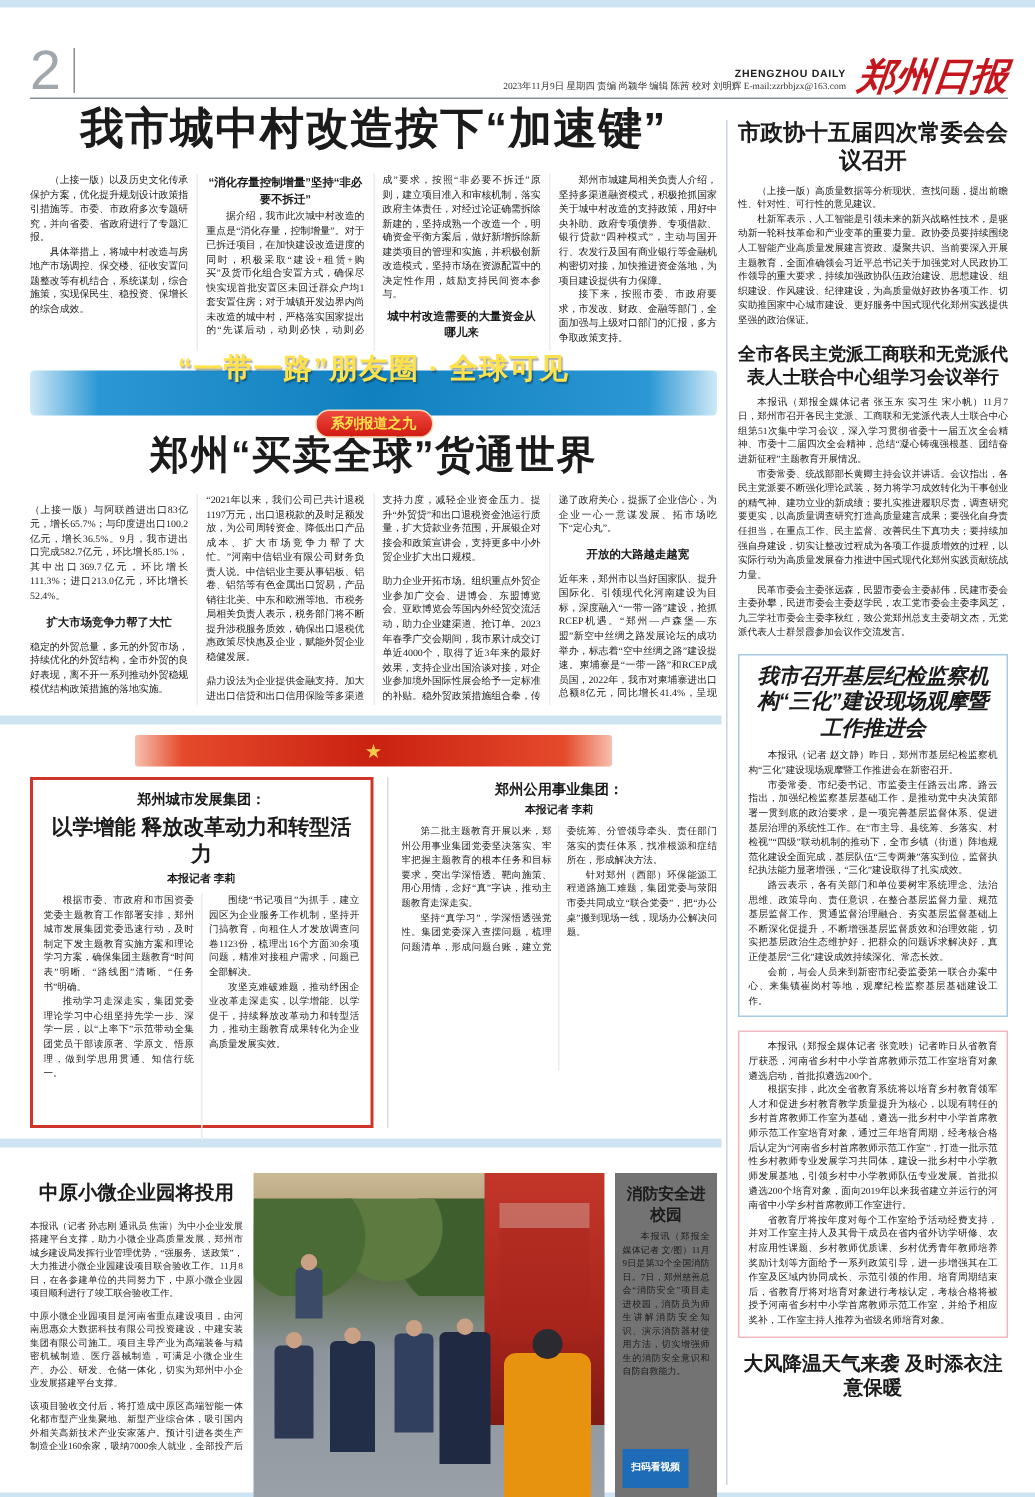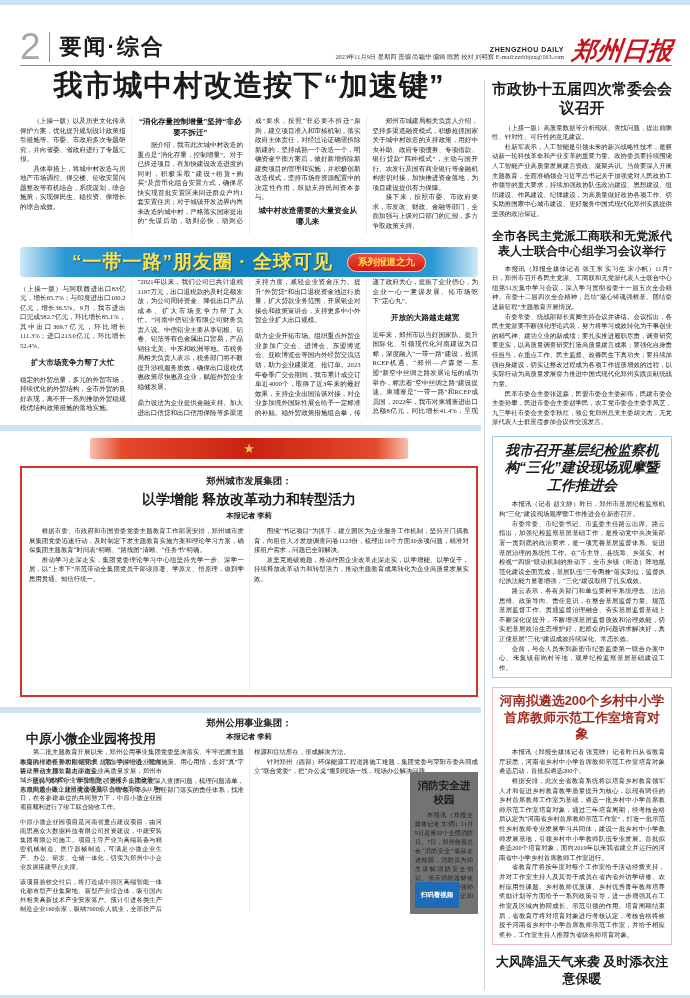--- a/index.html
+++ b/index.html
@@ -27,50 +27,50 @@
   .main-h1 { font-family:"Liberation Sans",sans-serif; font-weight:bold; text-align:center;
              font-size:29px; letter-spacing:1px; margin:2px 0 10px; }
   .cols4 { column-count:4; column-gap:12px; column-rule:1px solid #ececec;
            font-size:6.6px; line-height:1.45; text-align:justify; height:118px; overflow:hidden; }
   .cols4 p, .cols2 p, .body p { margin:0; text-indent:2em; }
   .subhead { font-family:"Liberation Sans",sans-serif; font-weight:bold; font-size:7.6px;
              text-indent:0 !important; text-align:center; margin:3px 0 2px !important; }
 
   .belt-banner { margin-top:13px; height:30px; border-radius:3px; position:relative;
         background:linear-gradient(90deg,#cfe9f7 0%,#2b97d4 10%,#1180be 50%,#2b97d4 90%,#cfe9f7 100%);
-        display:flex; align-items:center; justify-content:center; gap:14px; }
+        display:flex; align-items:center; justify-content:center; gap:14px;flex-direction:column; }
   .belt-title { font-family:"Liberation Sans",sans-serif; font-weight:bold; font-size:19px;
         color:#ffe24a; text-shadow:1px 1px 1px rgba(0,0,0,.35); letter-spacing:1px; }
   .belt-badge { background:linear-gradient(180deg,#ef4a40,#d11a12); color:#ffe24a; border:1px solid #f7d9b0;
         font-family:"Liberation Sans",sans-serif; font-weight:bold; font-size:9.5px;
         padding:2px 10px; border-radius:10px; }
   .belt-h1 { font-family:"Liberation Sans",sans-serif; font-weight:bold; text-align:center;
              font-size:26px; letter-spacing:1px; margin:9px 0 8px; }
   .cols4b { column-count:4; column-gap:12px; column-rule:1px solid #ececec;
             font-size:6.6px; line-height:1.45; text-align:justify; height:141px; overflow:hidden; }
 
   .band { height:6px; background:#cfe4f2; margin:7px 0 7px -20px; width:481px; }
 
   .theme-banner { width:318px; height:21px; margin:0 auto 7px;
         background:linear-gradient(90deg,#f7c0ae 0%,#e54a2c 10%,#ca2110 50%,#e54a2c 90%,#f7c0ae 100%);
         display:flex; align-items:center; justify-content:center; gap:7px; border-radius:2px; }
   .theme-banner span.txt { font-family:"Liberation Sans",sans-serif; font-weight:bold; font-size:13px; color:#fff; letter-spacing:1px; }
   .emblem { color:#f6c94e; font-size:13px; line-height:1; }
 
-  .features { display:flex; gap:9px; height:234px;flex-direction:column; }
+  .features { display:flex; gap:9px; height:234px; }
   .feat { flex:1; min-width:0; }
   .feat.boxed { border:2px solid #d0352b; padding:5px 7px; }
   .feat-sep { width:1px; background:#d8dde2; }
   .kicker { font-family:"Liberation Sans",sans-serif; font-weight:bold; font-size:9.5px; text-align:center; margin:2px 0; }
   .feat-h { font-family:"Liberation Sans",sans-serif; font-weight:bold; font-size:14px; text-align:center; margin:3px 0 2px; }
   .byline { font-size:7.3px; text-align:center; margin-bottom:5px; font-weight:bold; }
   .cols2 { column-count:2; column-gap:10px; column-rule:1px solid #ececec;
            font-size:6.4px; line-height:1.5; text-align:justify; height:164px; overflow:hidden; }
 
-  .bottom-row { display:flex; gap:7px; margin-top:29px; height:172px;align-items:flex-end; }
+  .bottom-row { display:flex; gap:7px; margin-top:17px; height:216px; }
   .bot-left { width:142px; }
   .bot-h { font-family:"Liberation Sans",sans-serif; font-weight:bold; font-size:13px; text-align:center; margin:4px 0 4px; }
   .bot-body { font-size:6.2px; line-height:1.45; text-align:justify; height:162px; overflow:hidden; }
 
   
   .photo { width:234px; position:relative; overflow:hidden; background:
       linear-gradient(180deg,#c9b894 0%,#b7a57e 12%,#6d7f57 18%,#55683f 30%,#8d949b 55%,#9aa0a8 100%); }
   .photo .trees { position:absolute; top:8%; left:0; width:70%; height:30%;
       background:radial-gradient(circle at 20% 40%,#4a6b35 0 30%,transparent 31%),
                  radial-gradient(circle at 55% 30%,#5d7b40 0 35%,transparent 36%),
@@ -115,21 +115,20 @@
 </head>
 <body>
 
 <div class="page">
   <div class="edge-top"></div>
   <div class="edge-bottom"></div>
 
   <div class="hdr">
     <div class="pageno">2</div>
     <div class="hdr-vrule"></div>
-    <div class="section-title">要闻·综合</div>
     <div class="hdr-right">
       <div class="hdr-meta">
         <div class="brand-en">ZHENGZHOU DAILY</div>
         <div class="dateline">2023年11月9日 星期四 责编 尚颖华 编辑 陈茜 校对 刘明辉 E-mail:zzrbbjzx@163.com</div>
       </div>
       <div class="brand-cn">郑州日报</div>
     </div>
   </div>
 
   <div class="vrule-rail"></div>
@@ -148,20 +147,21 @@
         <p>接下来，按照市委、市政府要求，市发改、财政、金融等部门，全面加强与上级对口部门的汇报，多方争取政策支持。</p>
 
       </div>
     </div>
 
     <div>
       <div class="belt-banner">
         <span class="belt-title">“一带一路”朋友圈 · 全球可见</span>
         <span class="belt-badge">系列报道之九</span>
       </div>
+      <h1 class="belt-h1">郑州“买卖全球”货通世界</h1>
       <div class="cols4b">
         <p>（上接一版）与阿联酋进出口83亿元，增长65.7%；与印度进出口100.2亿元，增长36.5%。9月，我市进出口完成582.7亿元，环比增长85.1%，其中出口369.7亿元，环比增长111.3%；进口213.0亿元，环比增长52.4%。</p>
         <p class="subhead">扩大市场竞争力帮了大忙</p>
         <p>稳定的外贸总量，多元的外贸市场，持续优化的外贸结构，全市外贸的良好表现，离不开一系列推动外贸稳规模优结构政策措施的落地实施。</p>
         <p>“2021年以来，我们公司已共计退税1197万元，出口退税款的及时足额发放，为公司周转资金、降低出口产品成本、扩大市场竞争力帮了大忙。”河南中信铝业有限公司财务负责人说。中信铝业主要从事铝板、铝卷、铝箔等有色金属出口贸易，产品销往北美、中东和欧洲等地。市税务局相关负责人表示，税务部门将不断提升涉税服务质效，确保出口退税优惠政策尽快惠及企业，赋能外贸企业稳健发展。</p>
         <p>鼎力设法为企业提供金融支持。加大进出口信贷和出口信用保险等多渠道支持力度，减轻企业资金压力。提升“外贸贷”和出口退税资金池运行质量，扩大贷款业务范围，开展银企对接会和政策宣讲会，支持更多中小外贸企业扩大出口规模。</p>
         <p>助力企业开拓市场。组织重点外贸企业参加广交会、进博会、东盟博览会、亚欧博览会等国内外经贸交流活动，助力企业建渠道、抢订单。2023年春季广交会期间，我市累计成交订单近4000个，取得了近3年来的最好效果，支持企业出国洽谈对接，对企业参加境外国际性展会给予一定标准的补贴。稳外贸政策措施组合拳，传递了政府关心，提振了企业信心，为企业一心一意谋发展、拓市场吃下“定心丸”。</p>
         <p class="subhead">开放的大路越走越宽</p>
         <p>近年来，郑州市以当好国家队、提升国际化、引领现代化河南建设为目标，深度融入“一带一路”建设，抢抓RCEP机遇。“郑州—卢森堡—东盟”新空中丝绸之路发展论坛的成功举办，标志着“空中丝绸之路”建设提速。柬埔寨是“一带一路”和RCEP成员国，2022年，我市对柬埔寨进出口总额8亿元，同比增长41.4%，呈现高速增长态势，未来双方有着广阔的合作前景。</p>
 
@@ -253,21 +253,20 @@
       <h2 class="rail-h">我市召开基层纪检监察机构“三化”建设现场观摩暨工作推进会</h2>
       <div class="rail-body">
         <p>本报讯（记者 赵文静）昨日，郑州市基层纪检监察机构“三化”建设现场观摩暨工作推进会在新密召开。</p>
         <p>市委常委、市纪委书记、市监委主任路云出席。路云指出，加强纪检监察基层基础工作，是推动党中央决策部署一贯到底的政治要求，是一项完善基层监督体系、促进基层治理的系统性工作。在“市主导、县统筹、乡落实、村检视”“四级”联动机制的推动下，全市乡镇（街道）阵地规范化建设全面完成，基层队伍“三专两兼”落实到位，监督执纪执法能力显著增强，“三化”建设取得了扎实成效。</p>
         <p>路云表示，各有关部门和单位要树牢系统理念、法治思维、政策导向、责任意识，在整合基层监督力量、规范基层监督工作、贯通监督治理融合、夯实基层监督基础上不断深化促提升，不断增强基层监督质效和治理效能，切实把基层政治生态维护好，把群众的问题诉求解决好，真正使基层“三化”建设成效持续深化、常态长效。</p>
         <p>会前，与会人员来到新密市纪委监委第一联合办案中心、来集镇崔岗村等地，观摩纪检监察基层基础建设工作。</p>
       </div>
     </div>
 
     <div class="a4">
-      <h2 class="rail-h">河南拟遴选200个乡村中小学首席教师示范工作室培育对象</h2>
       <div class="rail-body">
         <p>本报讯（郑报全媒体记者 张竞昳）记者昨日从省教育厅获悉，河南省乡村中小学首席教师示范工作室培育对象遴选启动，首批拟遴选200个。</p>
         <p>根据安排，此次全省教育系统将以培育乡村教育领军人才和促进乡村教育教学质量提升为核心，以现有聘任的乡村首席教师工作室为基础，遴选一批乡村中小学首席教师示范工作室培育对象，通过三年培育周期，经考核合格后认定为“河南省乡村首席教师示范工作室”，打造一批示范性乡村教师专业发展学习共同体，建设一批乡村中小学教师发展基地，引领乡村中小学教师队伍专业发展。首批拟遴选200个培育对象，面向2019年以来我省建立并运行的河南省中小学乡村首席教师工作室进行。</p>
         <p>省教育厅将按年度对每个工作室给予活动经费支持，并对工作室主持人及其骨干成员在省内省外访学研修、农村应用性课题、乡村教师优质课、乡村优秀青年教师培养奖励计划等方面给予一系列政策引导，进一步增强其在工作室及区域内协同成长、示范引领的作用。培育周期结束后，省教育厅将对培育对象进行考核认定，考核合格将被授予河南省乡村中小学首席教师示范工作室，并给予相应奖补，工作室主持人推荐为省级名师培育对象。</p>
       </div>
     </div>
 
     <div class="a5">
       <h2 class="rail-h">大风降温天气来袭 及时添衣注意保暖</h2>
 

